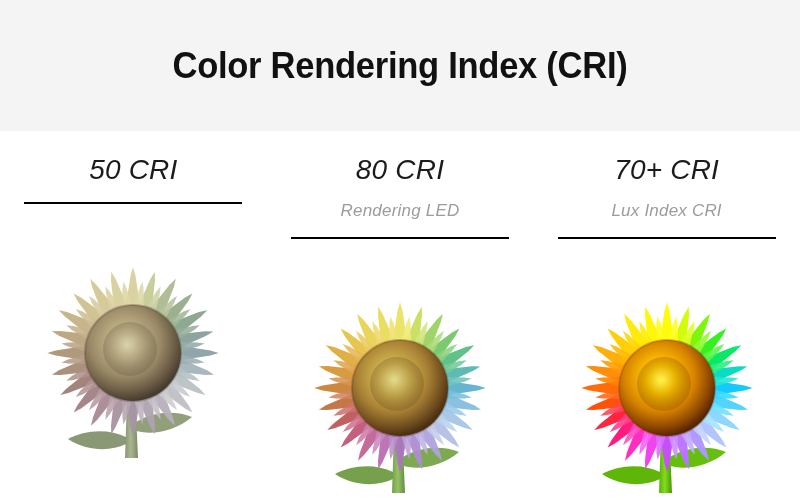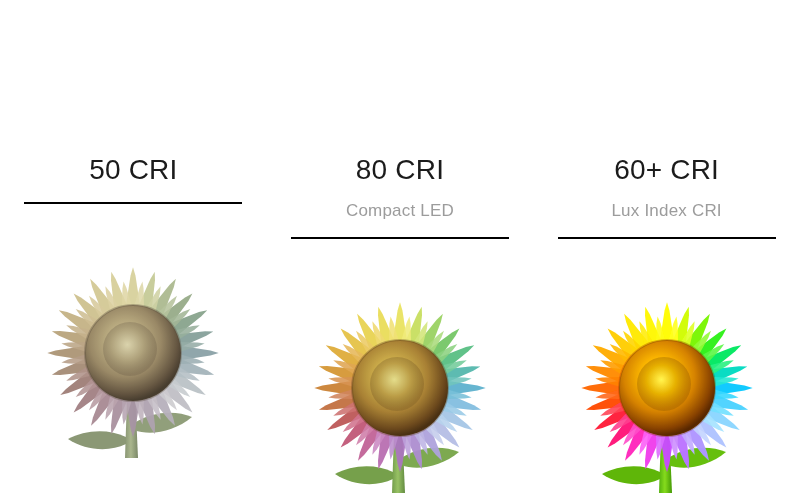--- a/index.html
+++ b/index.html
@@ -56,20 +56,21 @@
     flex-direction: row;
     align-items: flex-start;
   }
   .col {
     position: relative;
     width: 266.66px;
     height: 369px;
     display: flex;
     flex-direction: column;
     align-items: center;
+    font-style: italic;
   }
 
   .cri-value {
     margin-top: 25px;
     font-size: 28px;
     font-weight: normal;
     color: #1b1b1b;
     letter-spacing: 0.2px;
     line-height: 1;
   }
@@ -108,20 +109,23 @@
   
   .cri-50 .flower  { filter: saturate(0.42) contrast(0.90) brightness(1.04) sepia(0.12); }
   .cri-80 .flower  { filter: saturate(0.78) contrast(0.97) brightness(1.02); }
   .cri-90 .flower  { filter: saturate(1.22) contrast(1.06) brightness(1.02); }
 </style>
 </head>
 <body>
 
 <div id="page">
 
+  <div class="header">
+    <div class="header-title">Color Rendering Index (CRI)</div>
+  </div>
 
   <div class="columns">
 
     <div class="col cri-50">
       <div class="cri-value">50 CRI</div>
       <div class="divider"></div>
       <div class="flower-wrap">
         <div class="flower">
           <svg width="218" height="240" viewBox="0 0 218 240" xmlns="http://www.w3.org/2000/svg">
             <defs>
@@ -212,21 +216,21 @@
             <circle cx="109" cy="135" r="48" fill="url(#ctr50)"></circle>
             <circle cx="106" cy="131" r="27" fill="url(#ctrin50)"></circle>
             <circle cx="109" cy="135" r="48" fill="none" stroke="#5d3c10" stroke-opacity="0.35" stroke-width="2"></circle>
           </svg>
         </div>
       </div>
     </div>
 
     <div class="col cri-80">
       <div class="cri-value">80 CRI</div>
-      <div class="cri-label">Compact LED</div>
+      <div class="cri-label">Rendering LED</div>
       <div class="divider"></div>
       <div class="flower-wrap">
         <div class="flower">
           <svg width="218" height="240" viewBox="0 0 218 240" xmlns="http://www.w3.org/2000/svg">
             <defs>
               <radialGradient id="ctr80" cx="42%" cy="38%" r="62%">
                 <stop offset="0%" stop-color="#e3d158"></stop>
                 <stop offset="28%" stop-color="#d4ad2c"></stop>
                 <stop offset="60%" stop-color="#b07d1a"></stop>
                 <stop offset="88%" stop-color="#71440b"></stop>
@@ -308,21 +312,21 @@
 
             <circle cx="109" cy="135" r="48" fill="url(#ctr80)"></circle>
             <circle cx="106" cy="131" r="27" fill="url(#ctrin80)"></circle>
             <circle cx="109" cy="135" r="48" fill="none" stroke="#603a07" stroke-opacity="0.35" stroke-width="2"></circle>
           </svg>
         </div>
       </div>
     </div>
 
     <div class="col cri-90">
-      <div class="cri-value">60+ CRI</div>
+      <div class="cri-value">70+ CRI</div>
       <div class="cri-label">Lux Index CRI</div>
       <div class="divider"></div>
       <div class="flower-wrap">
         <div class="flower">
           <svg width="218" height="240" viewBox="0 0 218 240" xmlns="http://www.w3.org/2000/svg">
             <defs>
               <radialGradient id="ctr90" cx="42%" cy="38%" r="62%">
                 <stop offset="0%" stop-color="#f2dd4e"></stop>
                 <stop offset="28%" stop-color="#e8b520"></stop>
                 <stop offset="60%" stop-color="#bf800b"></stop>

